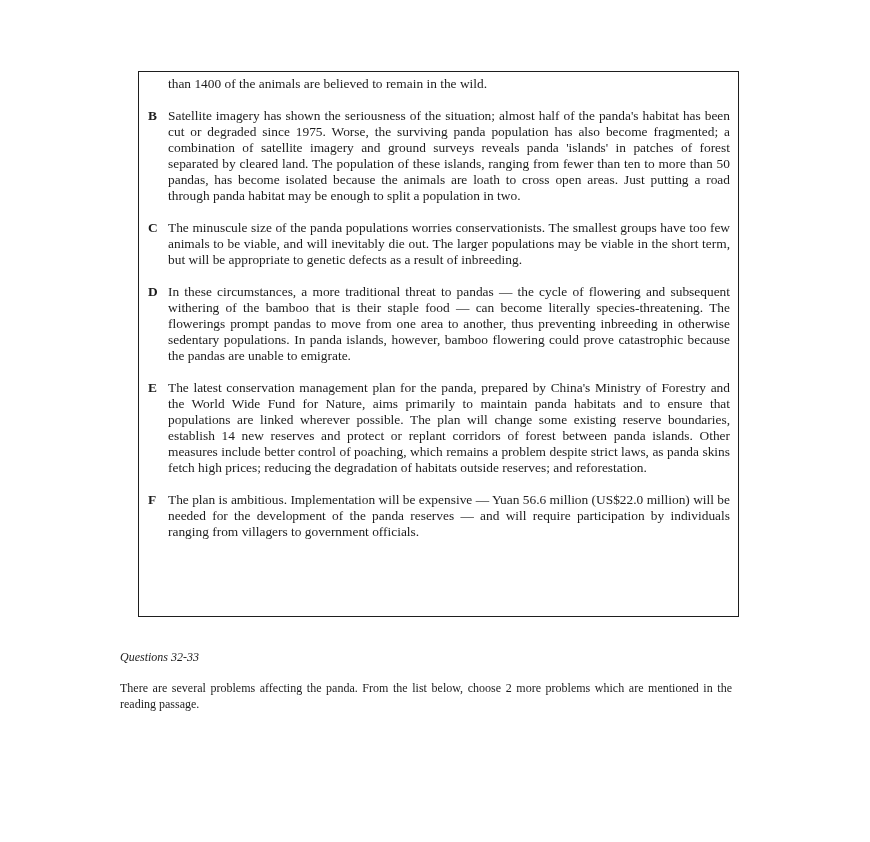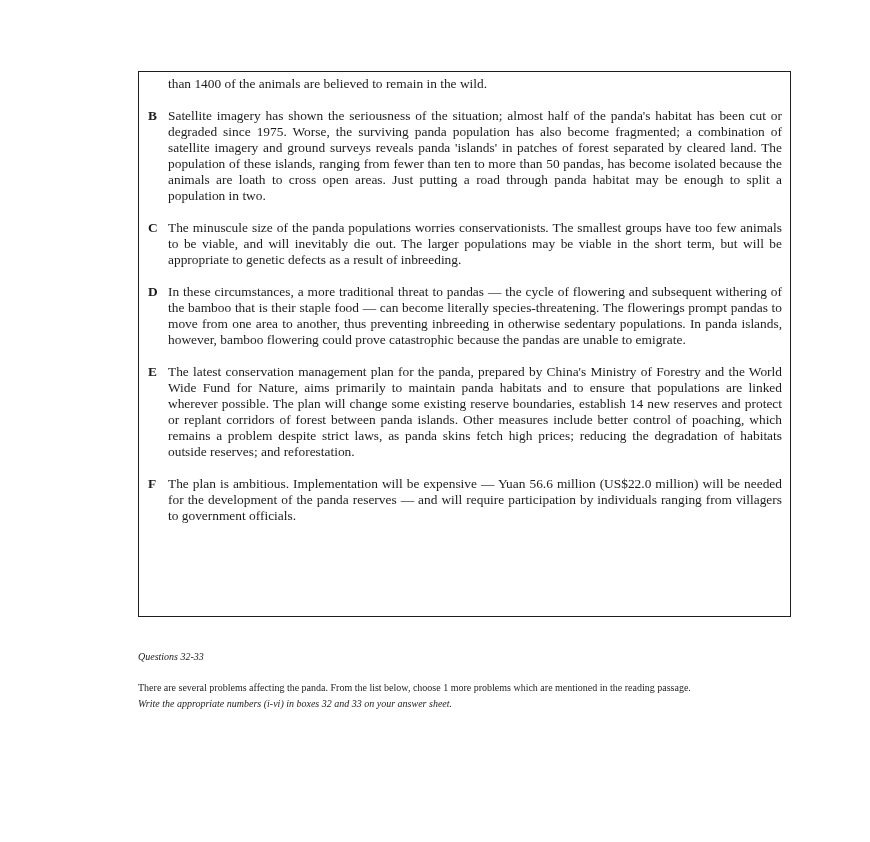--- a/index.html
+++ b/index.html
@@ -12,21 +12,21 @@
     height: 842px;
     background: #ffffff;
     position: relative;
     font-family: "Liberation Serif", "DejaVu Serif", serif;
     color: #1c1c1c;
   }
   .passage-box {
     position: absolute;
     left: 138px;
     top: 71px;
-    width: 653px;
+    width: 601px;
     height: 546px;
     border: 1.5px solid #1e1e1e;
     padding: 4px 8px 0 9px;
     overflow: hidden;
   }
   .para {
     display: flex;
     align-items: flex-start;
     font-size: 13.4px;
     line-height: 16px;
@@ -38,24 +38,24 @@
     width: 20px;
     font-weight: bold;
     text-align: left;
   }
   .para .text {
     flex: 1;
     text-align: justify;
   }
   .questions-section {
     position: absolute;
-    left: 138px;
+    left: 120px;
     top: 649px;
     width: 612px;
-    font-size: 10px;
+    font-size: 12px;
     line-height: 16px;
   }
   .questions-heading {
     font-style: italic;
     margin-bottom: 15px;
   }
   .questions-instructions {
     text-align: justify;
   }
   .questions-note {
@@ -94,15 +94,14 @@
 
   <div class="para">
     <span class="label">F</span>
     <div class="text">The plan is ambitious. Implementation will be expensive — Yuan 56.6 million (US$22.0 million) will be needed for the development of the panda reserves — and will require participation by individuals ranging from villagers to government officials.</div>
   </div>
 
 </div>
 
 <div class="questions-section">
   <div class="questions-heading">Questions 32-33</div>
-  <div class="questions-instructions">There are several problems affecting the panda. From the list below, choose 1 more problems which are mentioned in the reading passage.</div>
-  <div class="questions-note">Write the appropriate numbers (i-vi) in boxes 32 and 33 on your answer sheet.</div>
+  <div class="questions-instructions">There are several problems affecting the panda. From the list below, choose 2 more problems which are mentioned in the reading passage.</div>
 </div>
 
 </body></html>

